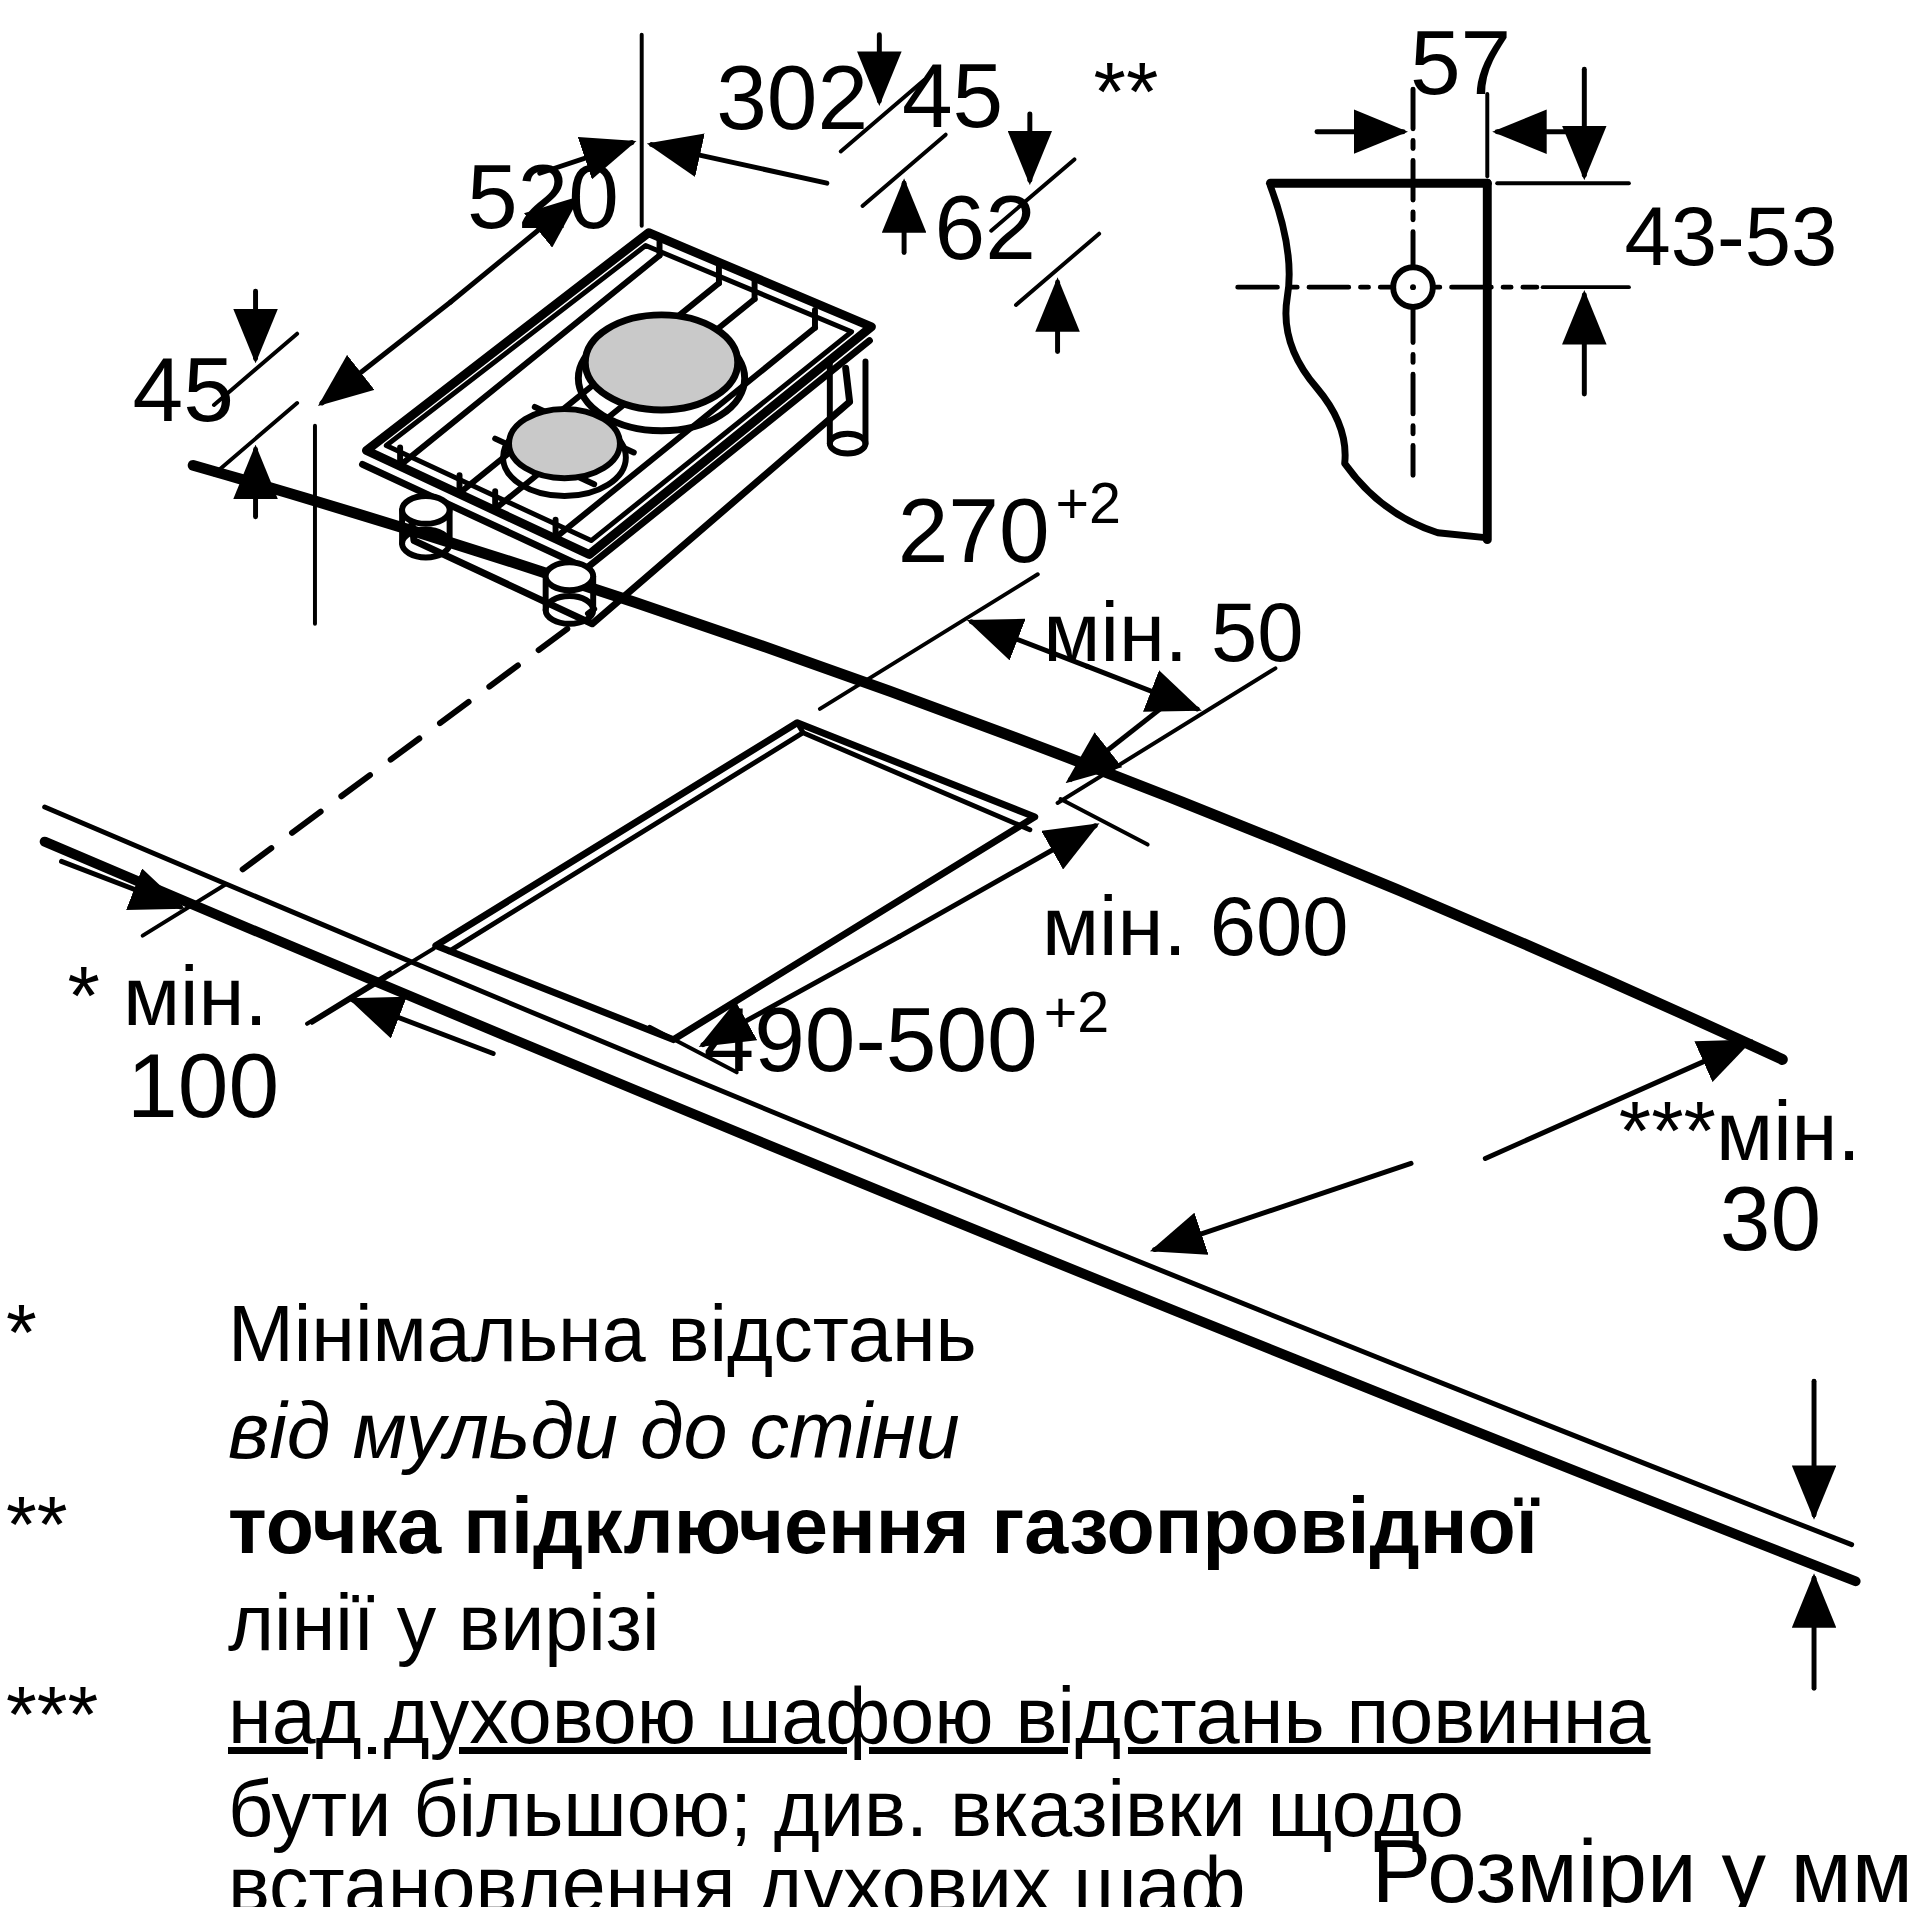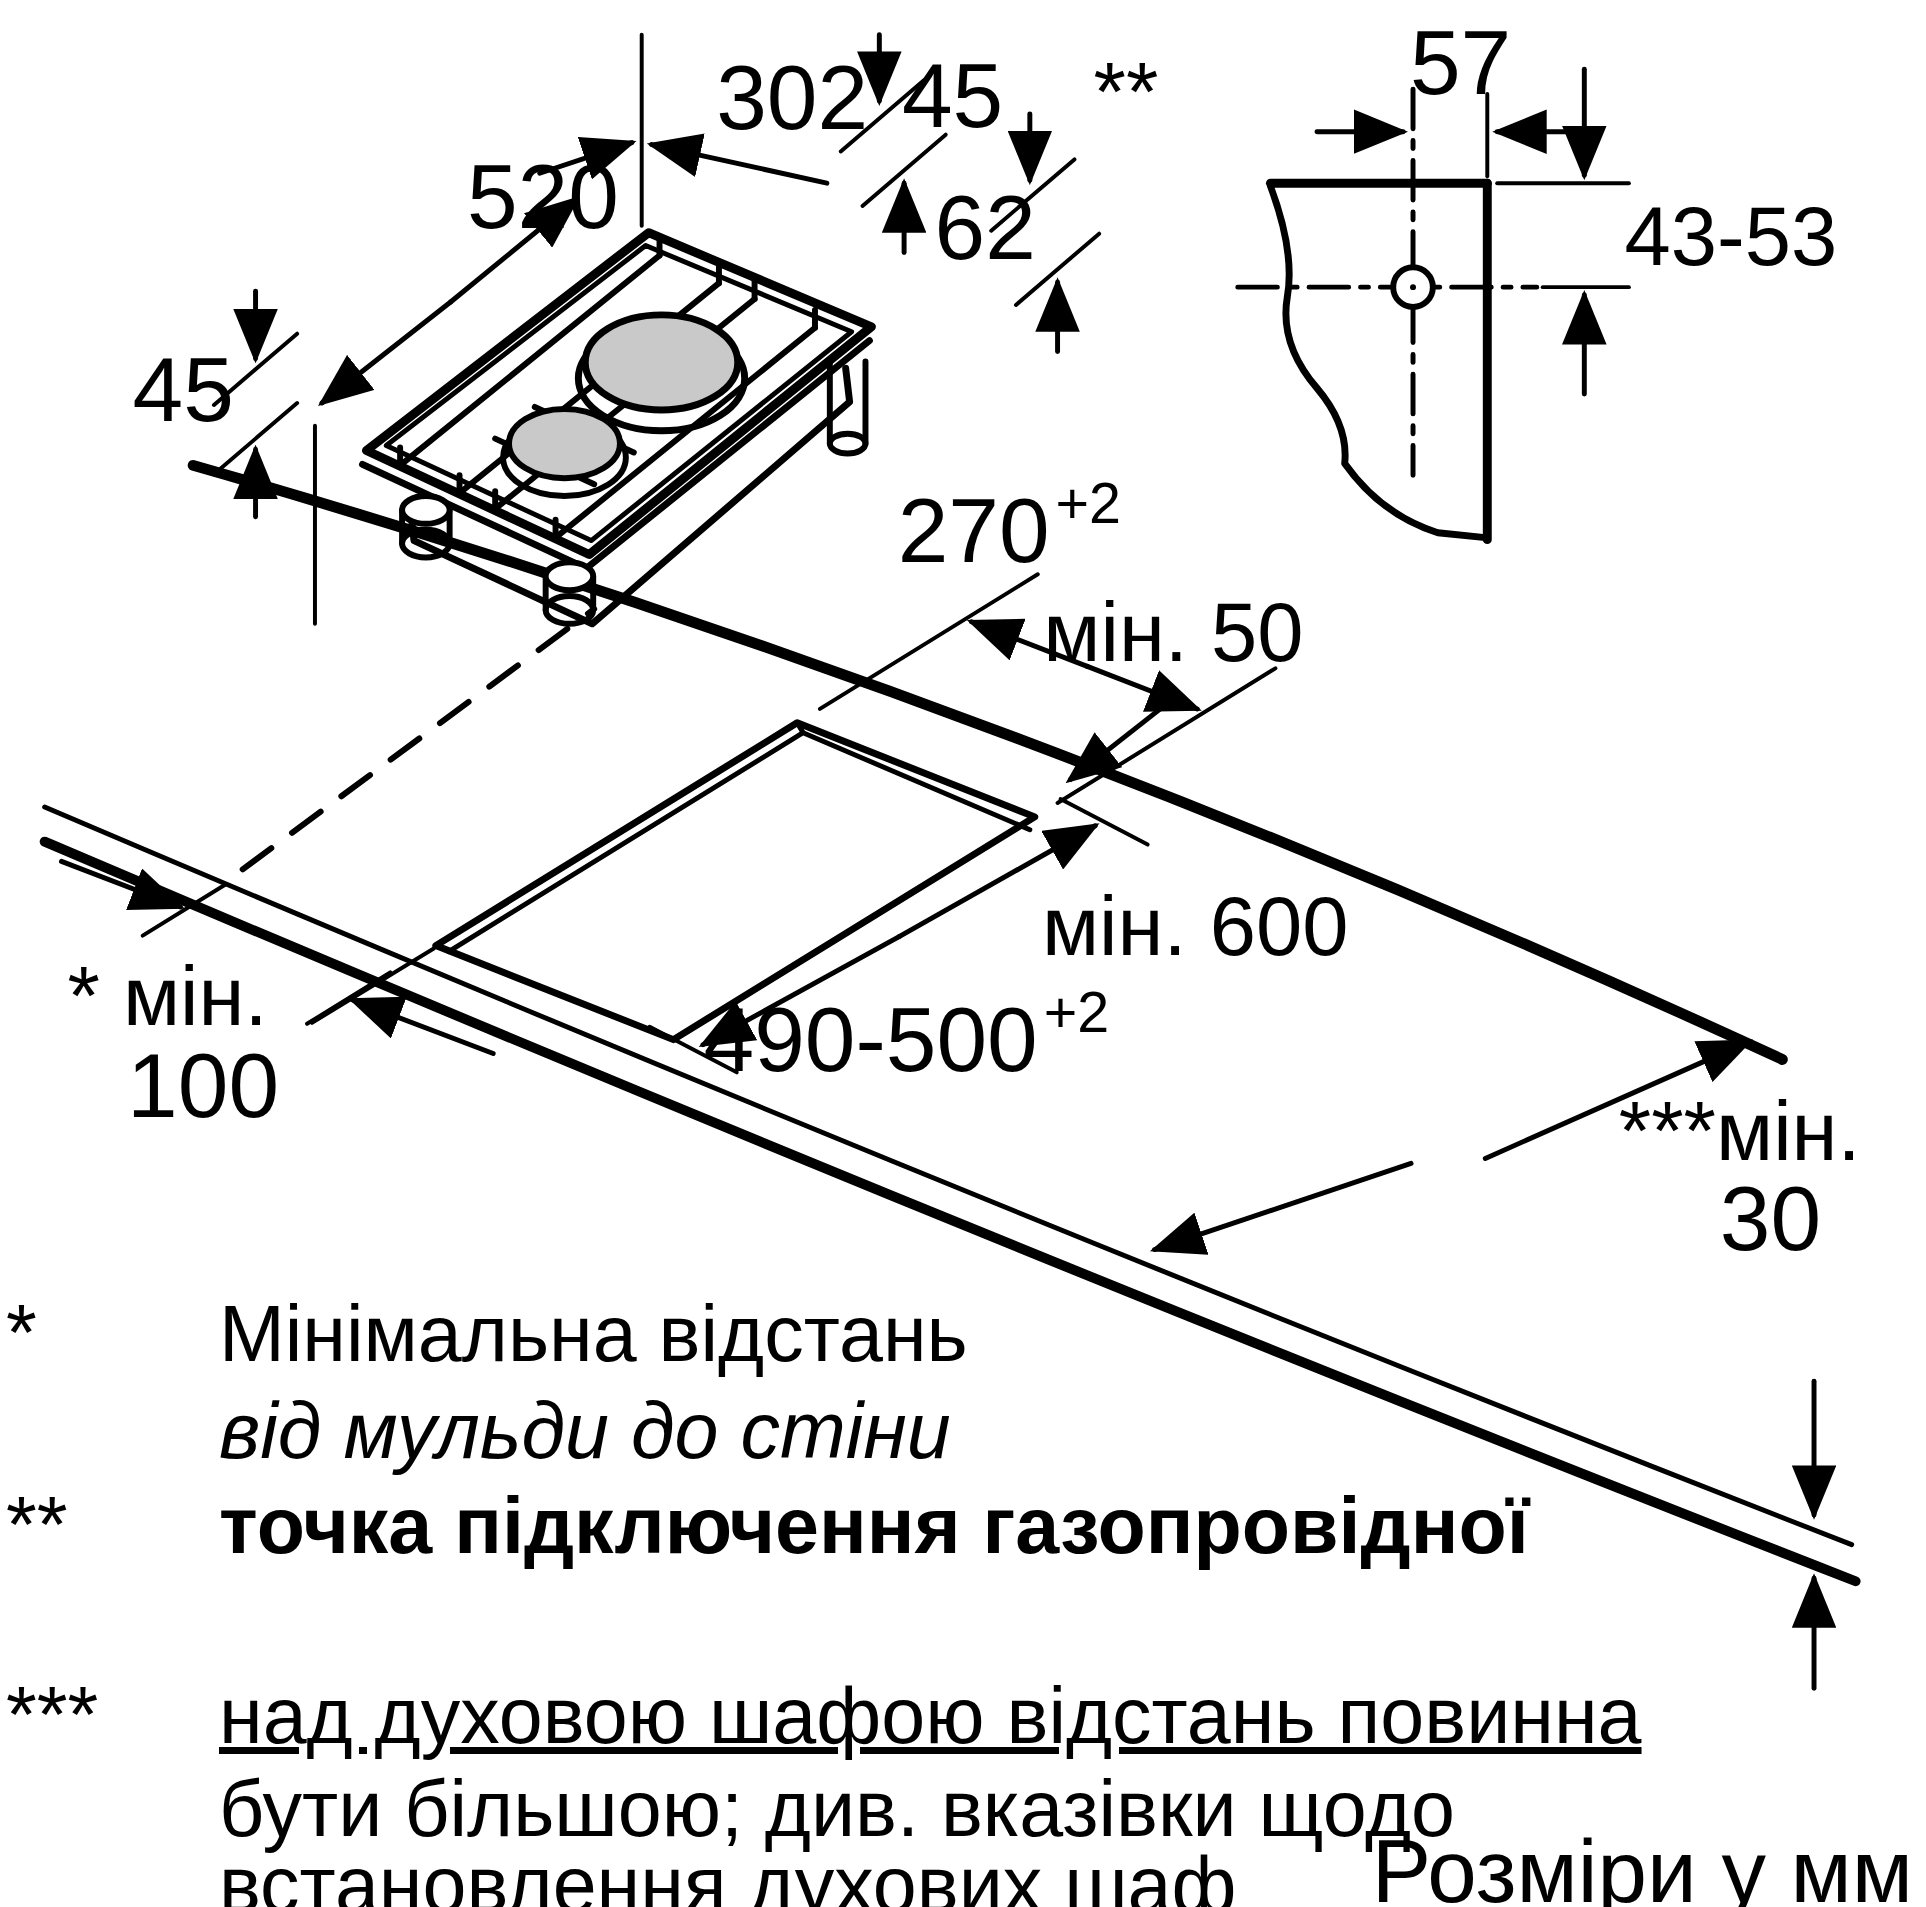--- a/index.html
+++ b/index.html
@@ -6,21 +6,21 @@
   #stage{position:relative;width:1927px;height:1908px;background:#ffffff;overflow:hidden;
          font-family:"Liberation Sans",sans-serif;color:#000;}
   svg{position:absolute;left:0;top:0;}
   svg text{font-family:"Liberation Sans",sans-serif;fill:#000;}
   .dim{font-size:92px;}
   .dim-s{font-size:84px;}
   .sup{font-size:58px;}
   .marker2{font-size:84px;}
   .fnotes{position:absolute;left:0;top:0;width:1927px;height:1908px;pointer-events:none;}
   .fn-marker{position:absolute;left:6px;font-size:79px;line-height:91px;white-space:pre;}
-  .fn-text{position:absolute;left:219px;font-size:79px;line-height:93px;white-space:pre;}
+  .fn-text{position:absolute;left:228px;font-size:79px;line-height:93px;white-space:pre;}
   .units{position:absolute;right:14px;top:1820px;font-size:89px;}
 </style>
 </head>
 <body>
 
 <div id="stage">
 
 <svg width="1927" height="1908" viewBox="0 0 1946 1927">
   <defs>
     <marker id="ah" viewBox="0 0 11 9" refX="10" refY="4.5" markerWidth="11" markerHeight="9" orient="auto-start-reverse">
@@ -195,20 +195,21 @@
   <text class="dim-s" x="1748" y="268" text-anchor="middle">43-53</text>
 </svg>
 
   <div class="fnotes">
     <div class="fn-marker" style="top:1287px;">*</div>
     <div class="fn-text" style="top:1287px;">Мінімальна відстань</div>
     <div class="fn-text" style="top:1384px;font-style:italic;">від мульди до стіни</div>
 
     <div class="fn-marker" style="top:1479px;">**</div>
     <div class="fn-text" style="top:1479px;font-weight:bold;">точка підключення газопровідної</div>
+    <div class="fn-text" style="top:1576px;">лінії у вирізі</div>
 
     <div class="fn-marker" style="top:1669px;">***</div>
     <div class="fn-text" style="top:1669px;text-decoration:underline;">над духовою шафою відстань повинна</div>
     <div class="fn-text" style="top:1762px;">бути більшою; див. вказівки щодо</div>
     <div class="fn-text" style="top:1838px;">встановлення духових шаф</div>
 
     <div class="units">Розміри у мм</div>
   </div>
 
 </div>

